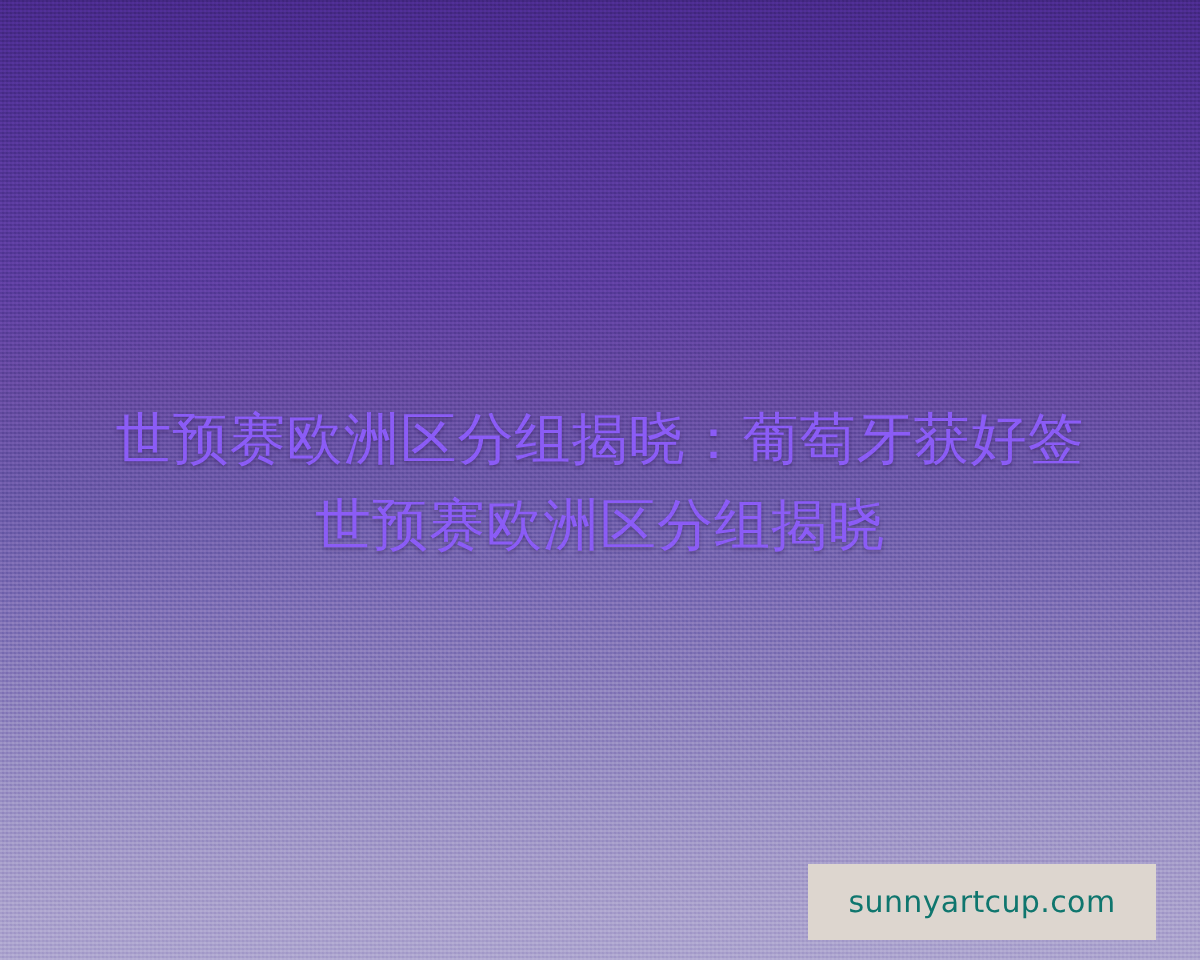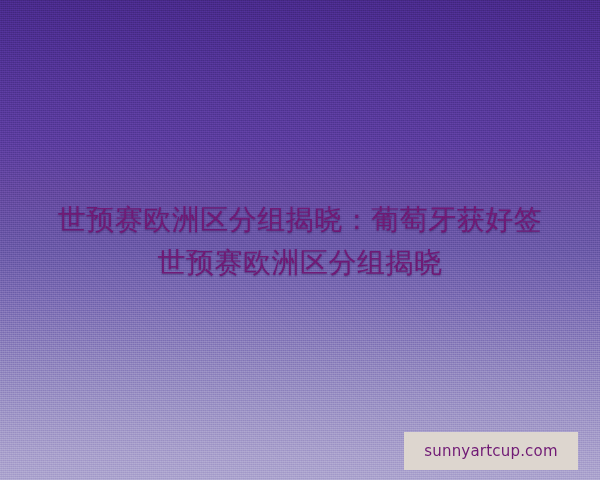--- a/index.html
+++ b/index.html
@@ -61,21 +61,21 @@
     pointer-events: none;
   }
 
   
   #headline {
     position: absolute;
     left: 0;
     top: 198px;
     width: 600px;
     text-align: center;
-    color: #701a75;
+    color: #8b5cf6;
     font-size: 28px;
     line-height: 43px;
     letter-spacing: 0.5px;
     font-weight: 400;
     text-shadow: 0 1px 2px rgba(30, 10, 60, 0.35);
     white-space: nowrap;
   }
 
   #headline .hl-line {
     display: block;
@@ -89,21 +89,21 @@
     width: 174px;
     height: 38px;
     background: #ddd6cf;
     display: flex;
     align-items: center;
     justify-content: center;
     box-shadow: 0 0 0 0 rgba(0,0,0,0);
   }
 
   #watermark-text {
-    color: #701a75;
+    color: #0f766e;
     font-size: 15px;
     letter-spacing: 0.2px;
     font-weight: 400;
     white-space: nowrap;
   }
 </style>
 </head>
 <body>
 
 <div id="stage">

